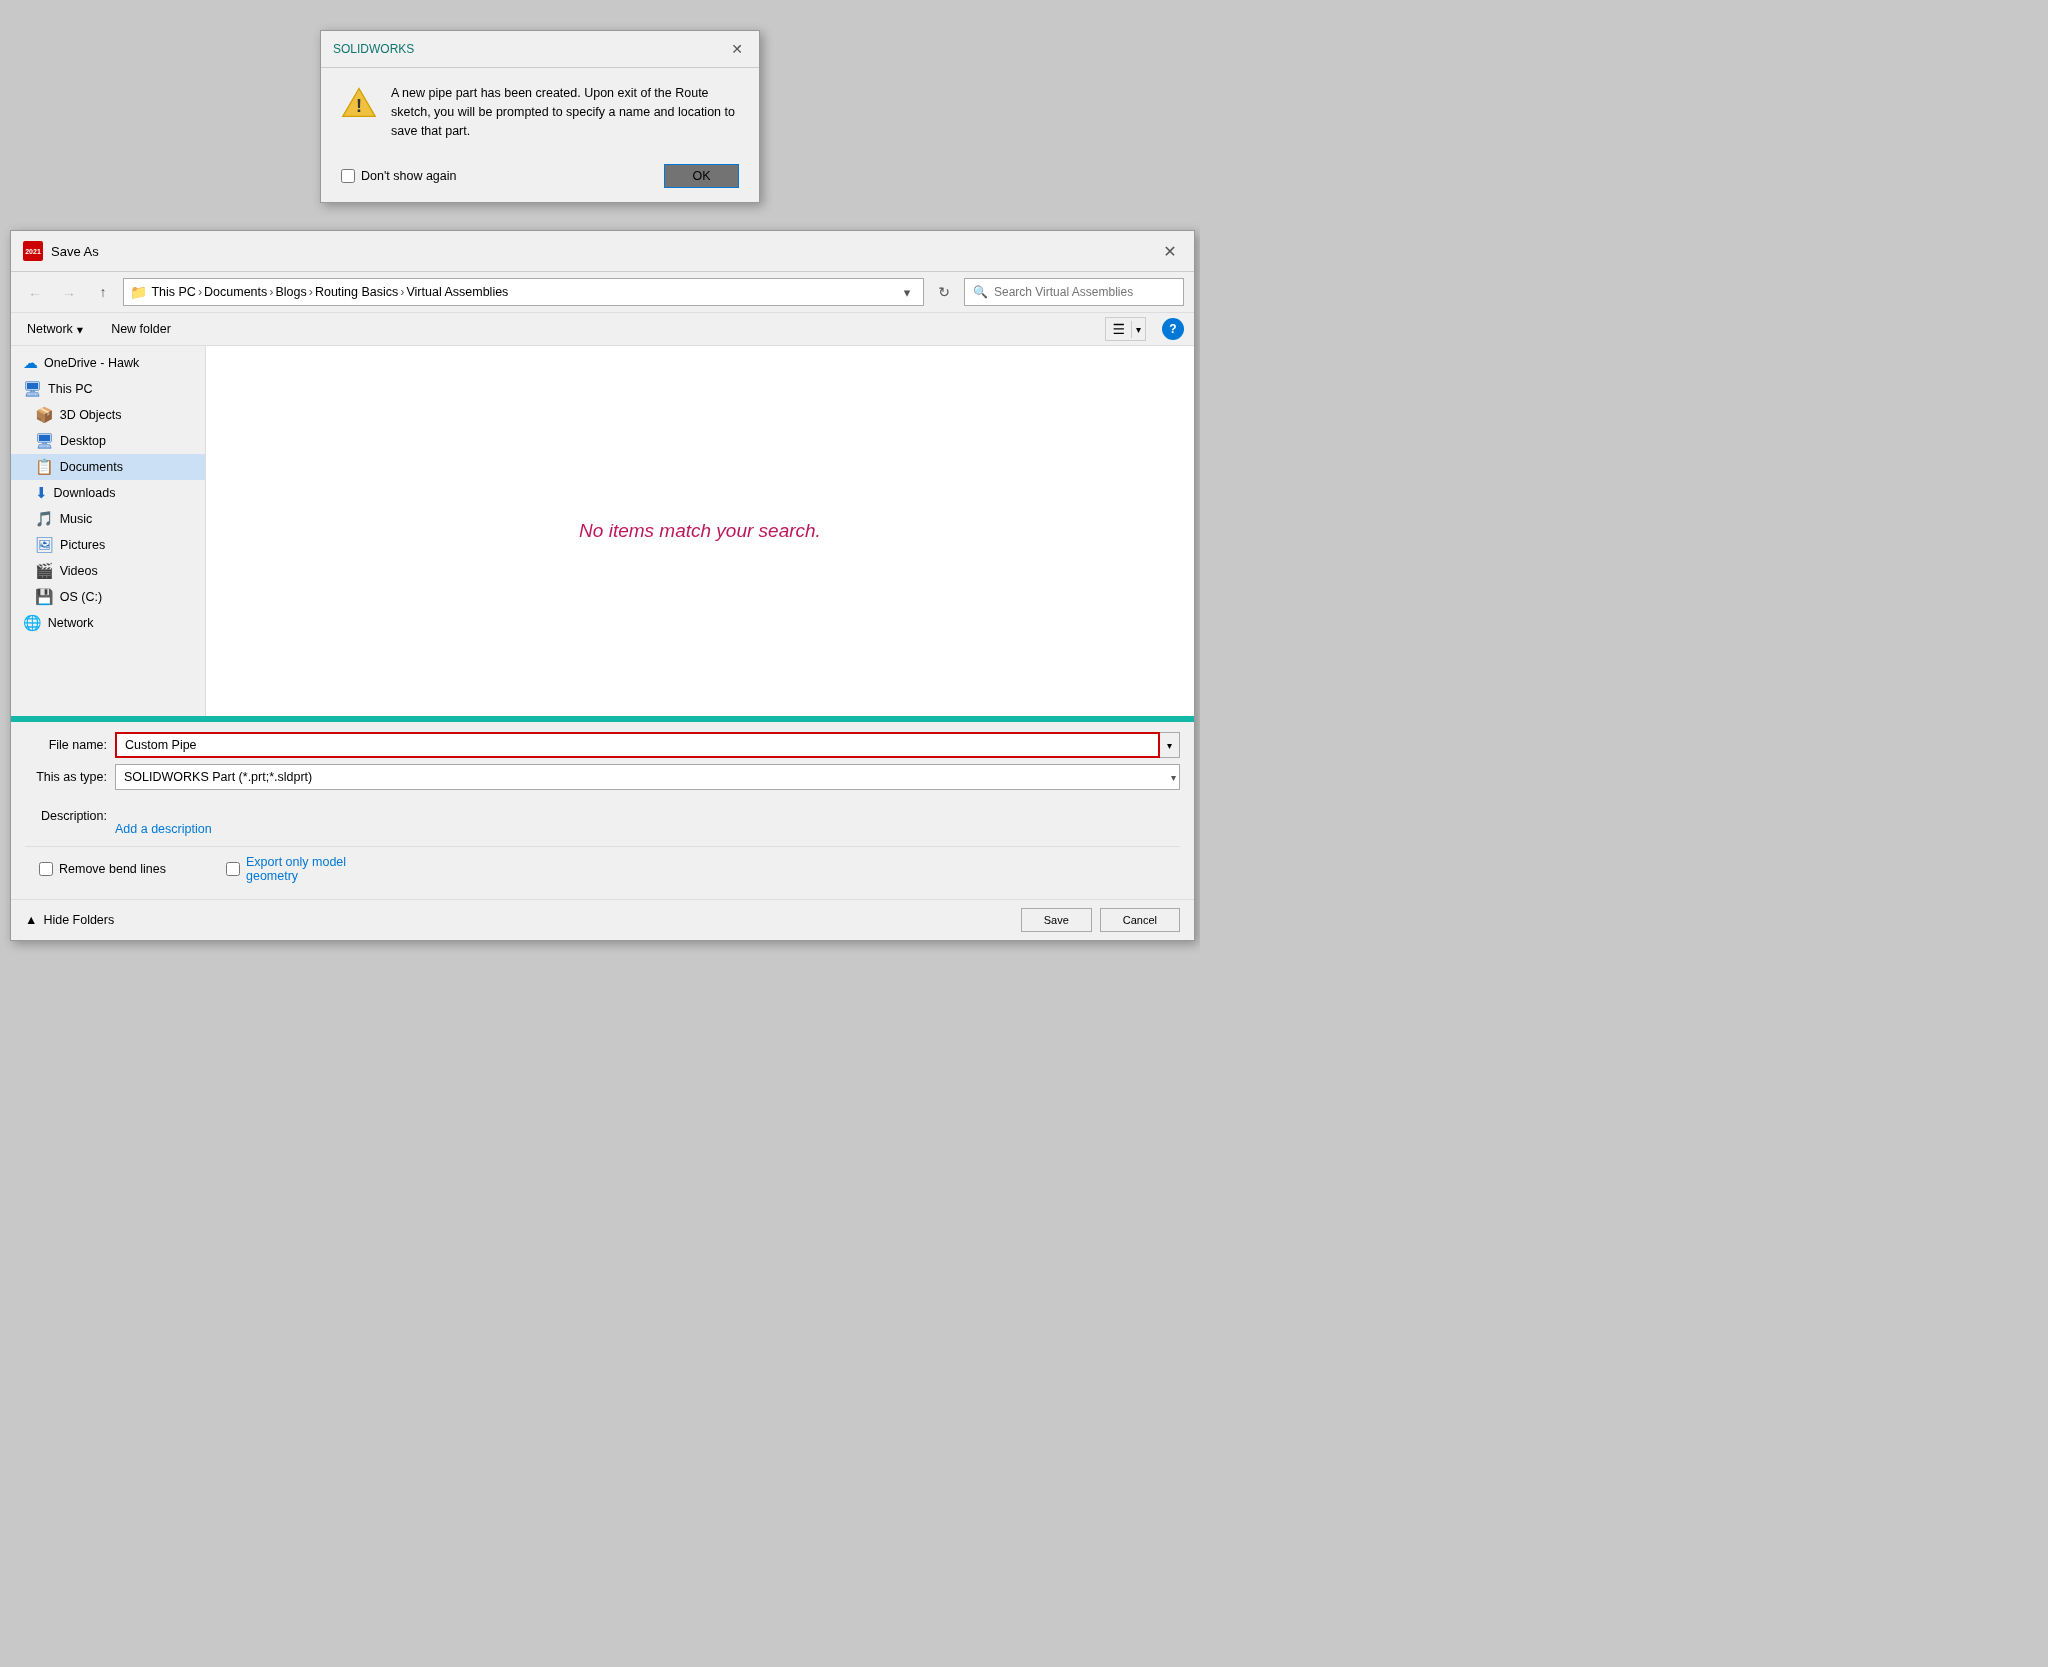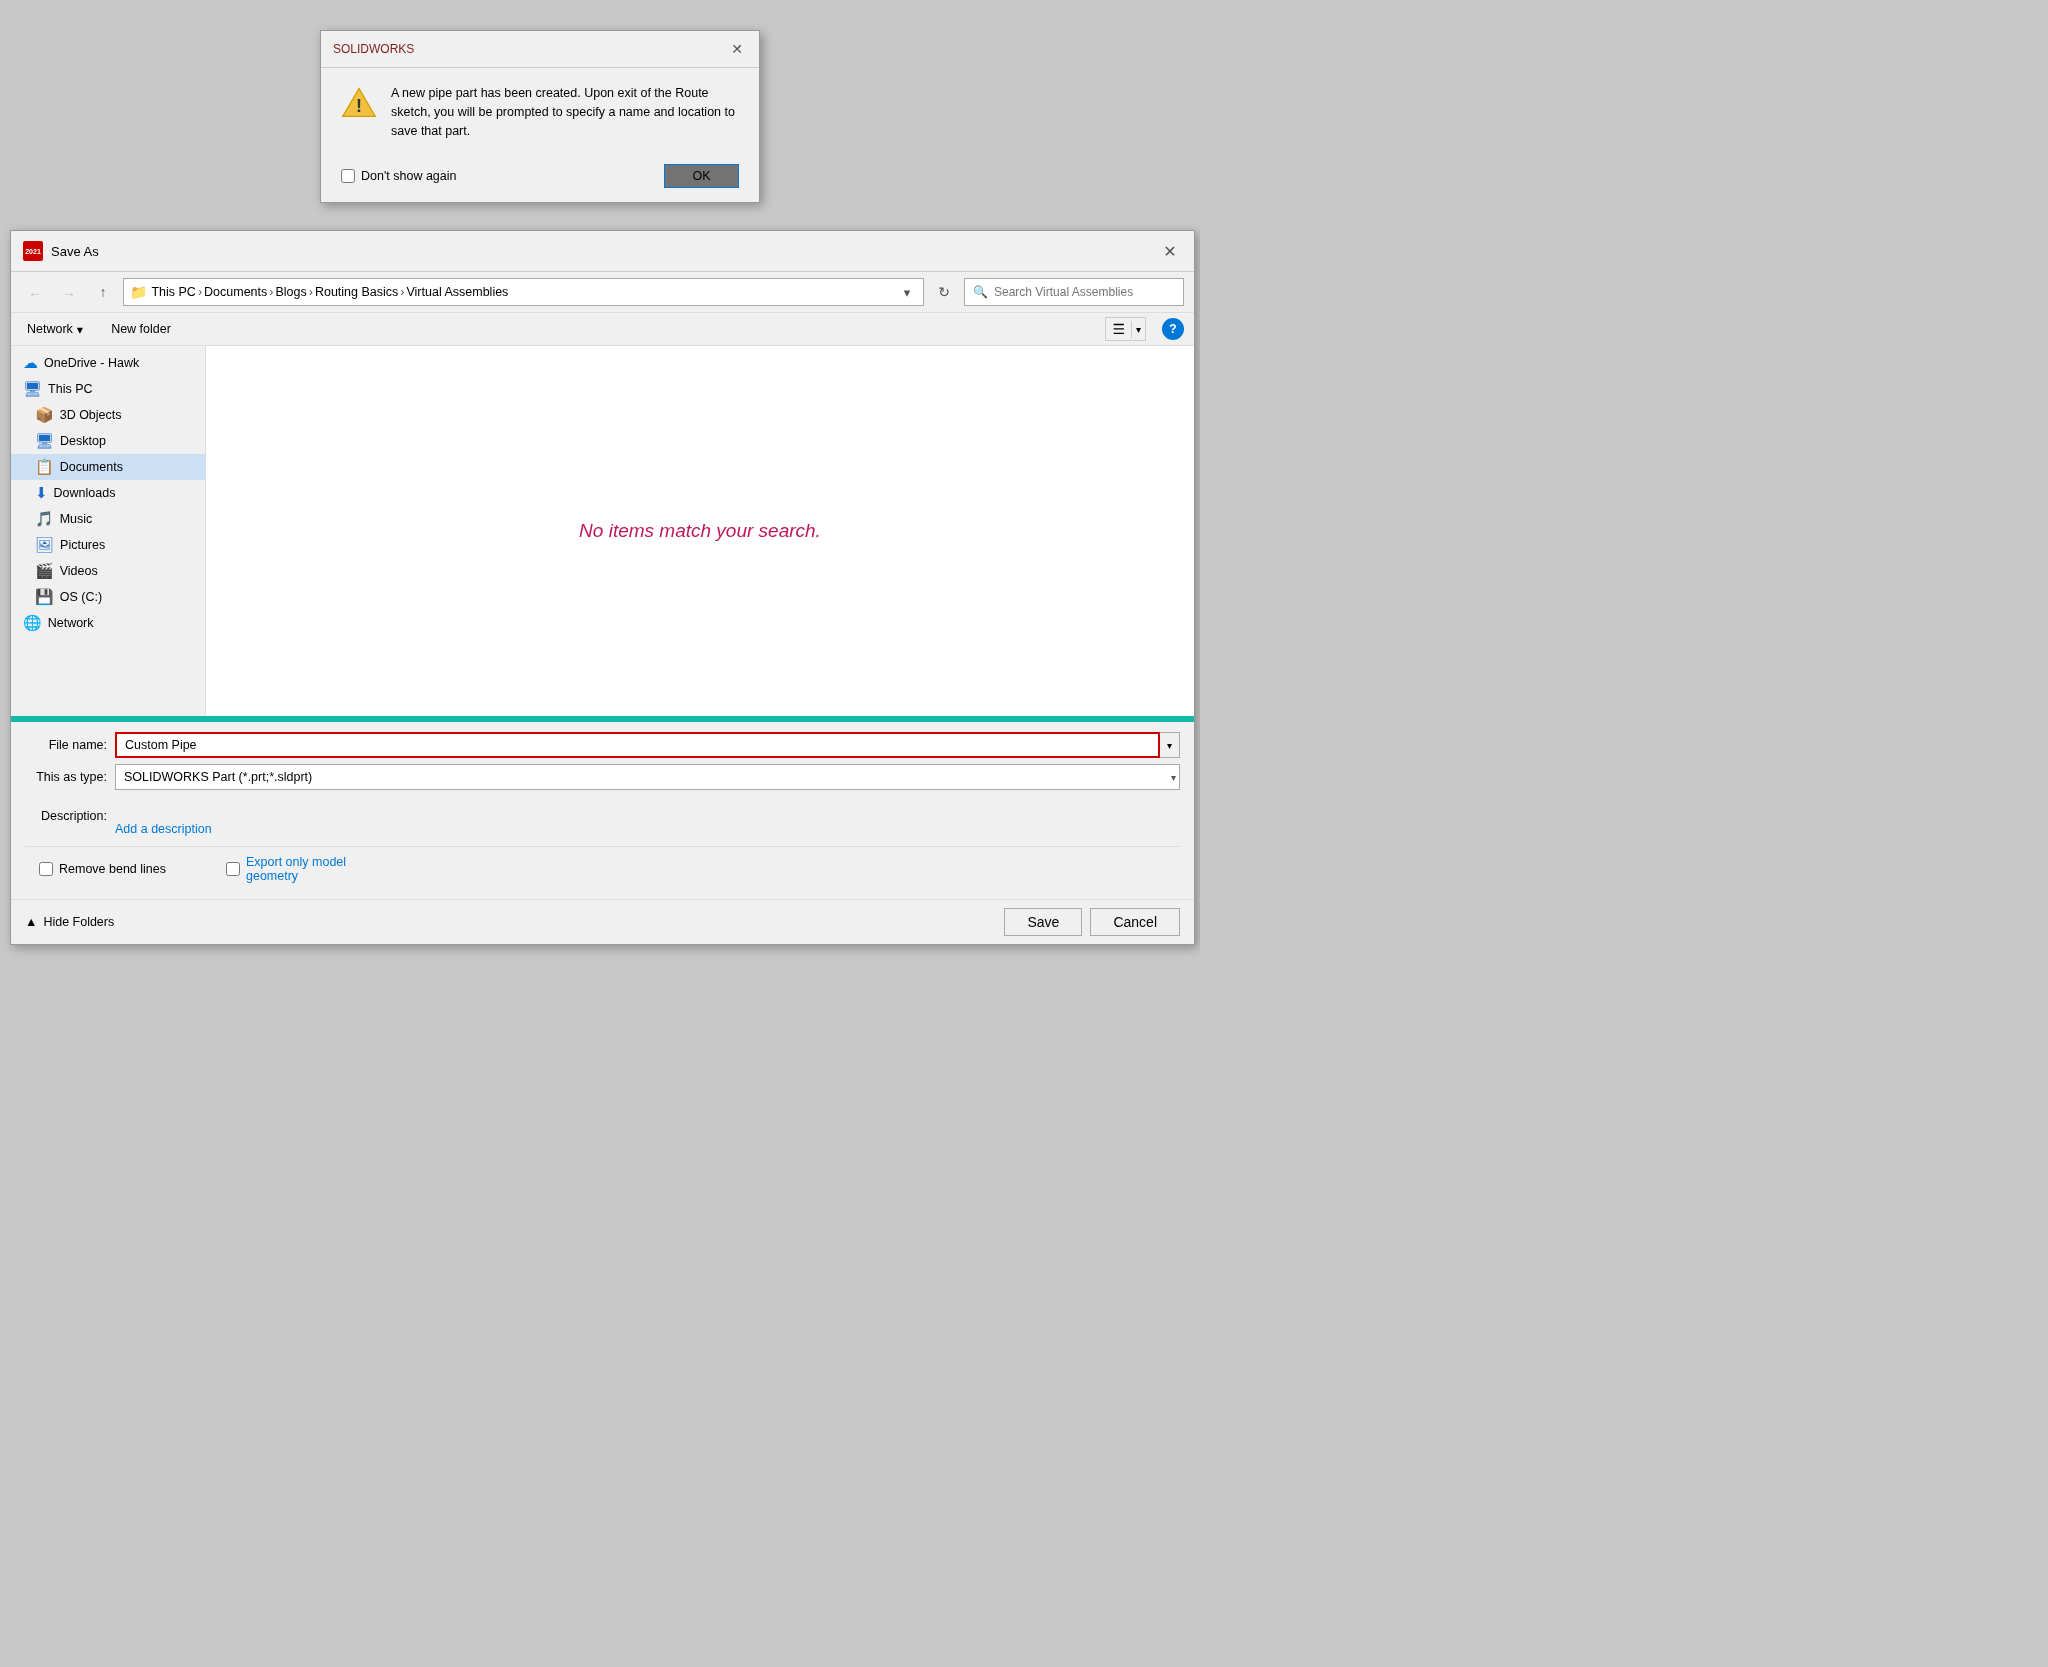--- a/index.html
+++ b/index.html
@@ -28,21 +28,21 @@
       background: #f0f0f0;
       padding: 8px 12px;
       display: flex;
       justify-content: space-between;
       align-items: center;
       border-bottom: 1px solid #ccc;
     }
     .alert-title-bar span {
       font-size: 12px;
       font-weight: normal;
-      color: #7f1d1d;
+      color: #0f766e;
     }
     .alert-close-btn {
       width: 20px;
       height: 20px;
       display: flex;
       align-items: center;
       justify-content: center;
       cursor: pointer;
       font-size: 14px;
       color: #555;
@@ -431,21 +431,21 @@
       gap: 6px;
       cursor: pointer;
       font-size: 12.5px;
     }
     .footer-buttons {
       display: flex;
       gap: 8px;
     }
     .save-btn, .cancel-btn {
       padding: 5px 22px;
-      font-size: 14px;
+      font-size: 11px;
       cursor: pointer;
       background: #f0f0f0;
       border: 1px solid #aaa;
     }
 
     
     .sidebar-scroll::-webkit-scrollbar { width: 8px; }
     .sidebar-scroll::-webkit-scrollbar-track { background: #f0f0f0; }
     .sidebar-scroll::-webkit-scrollbar-thumb { background: #c0c0c0; border-radius: 4px; }
 

